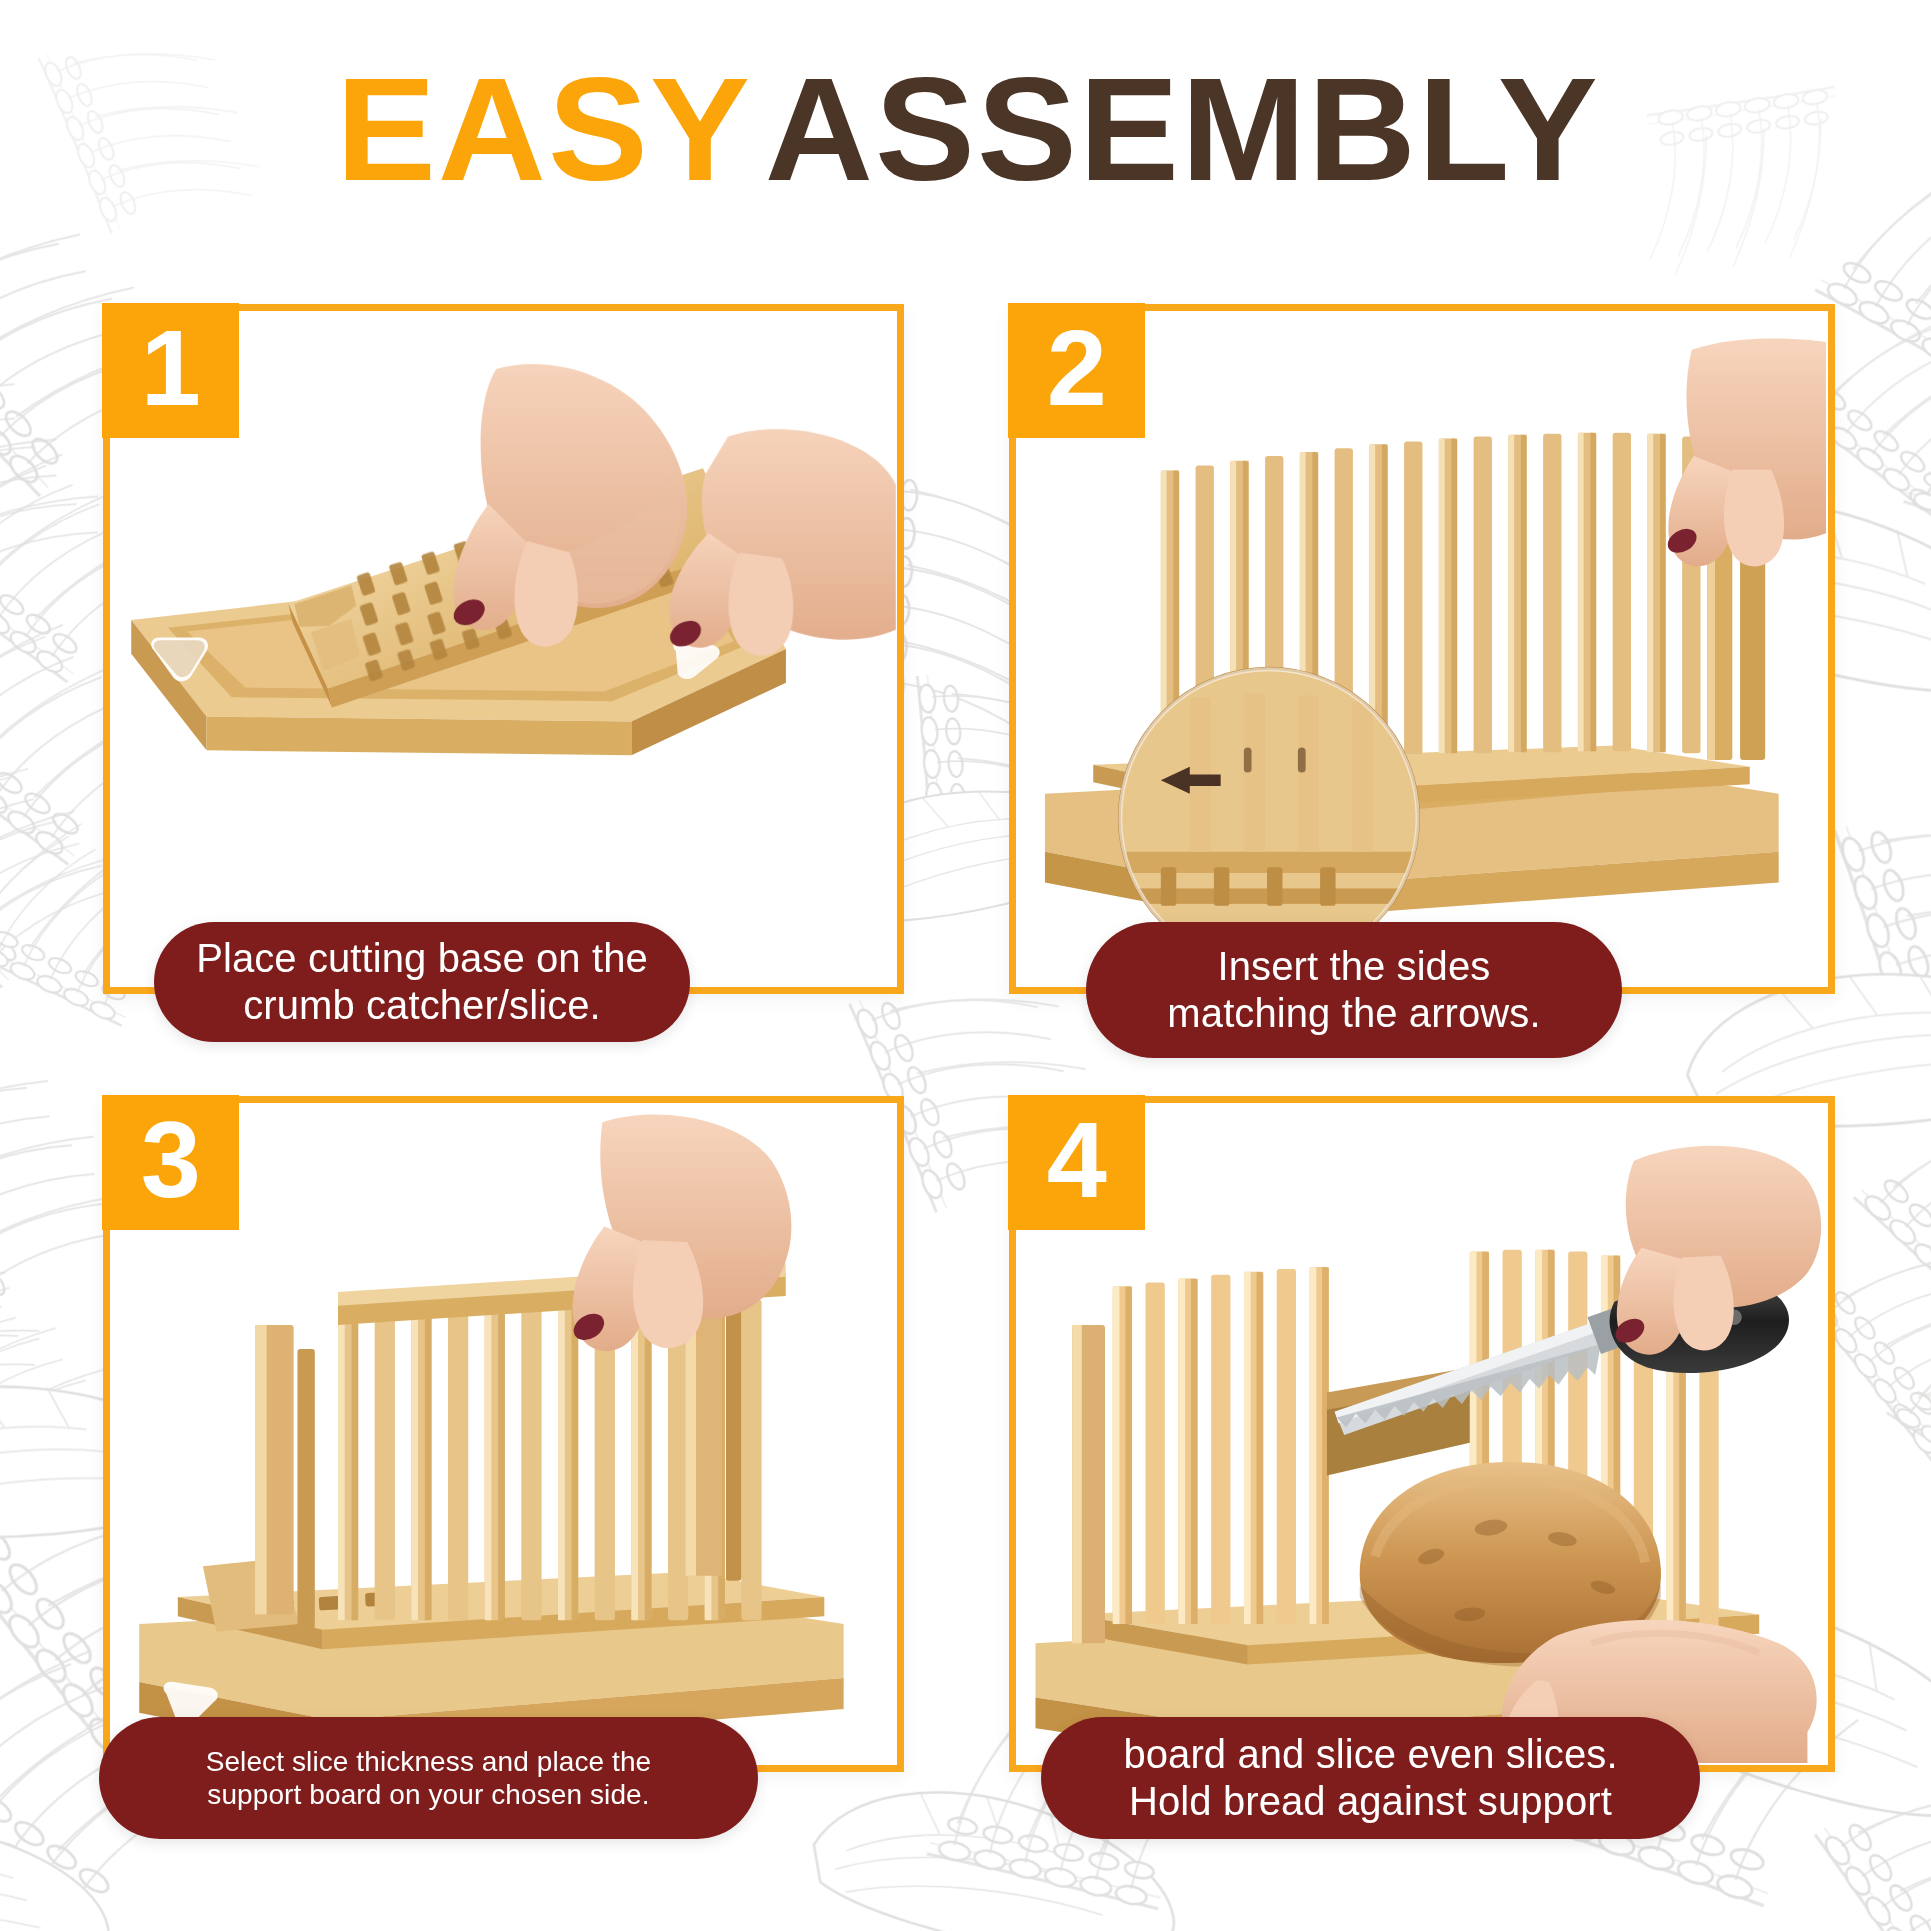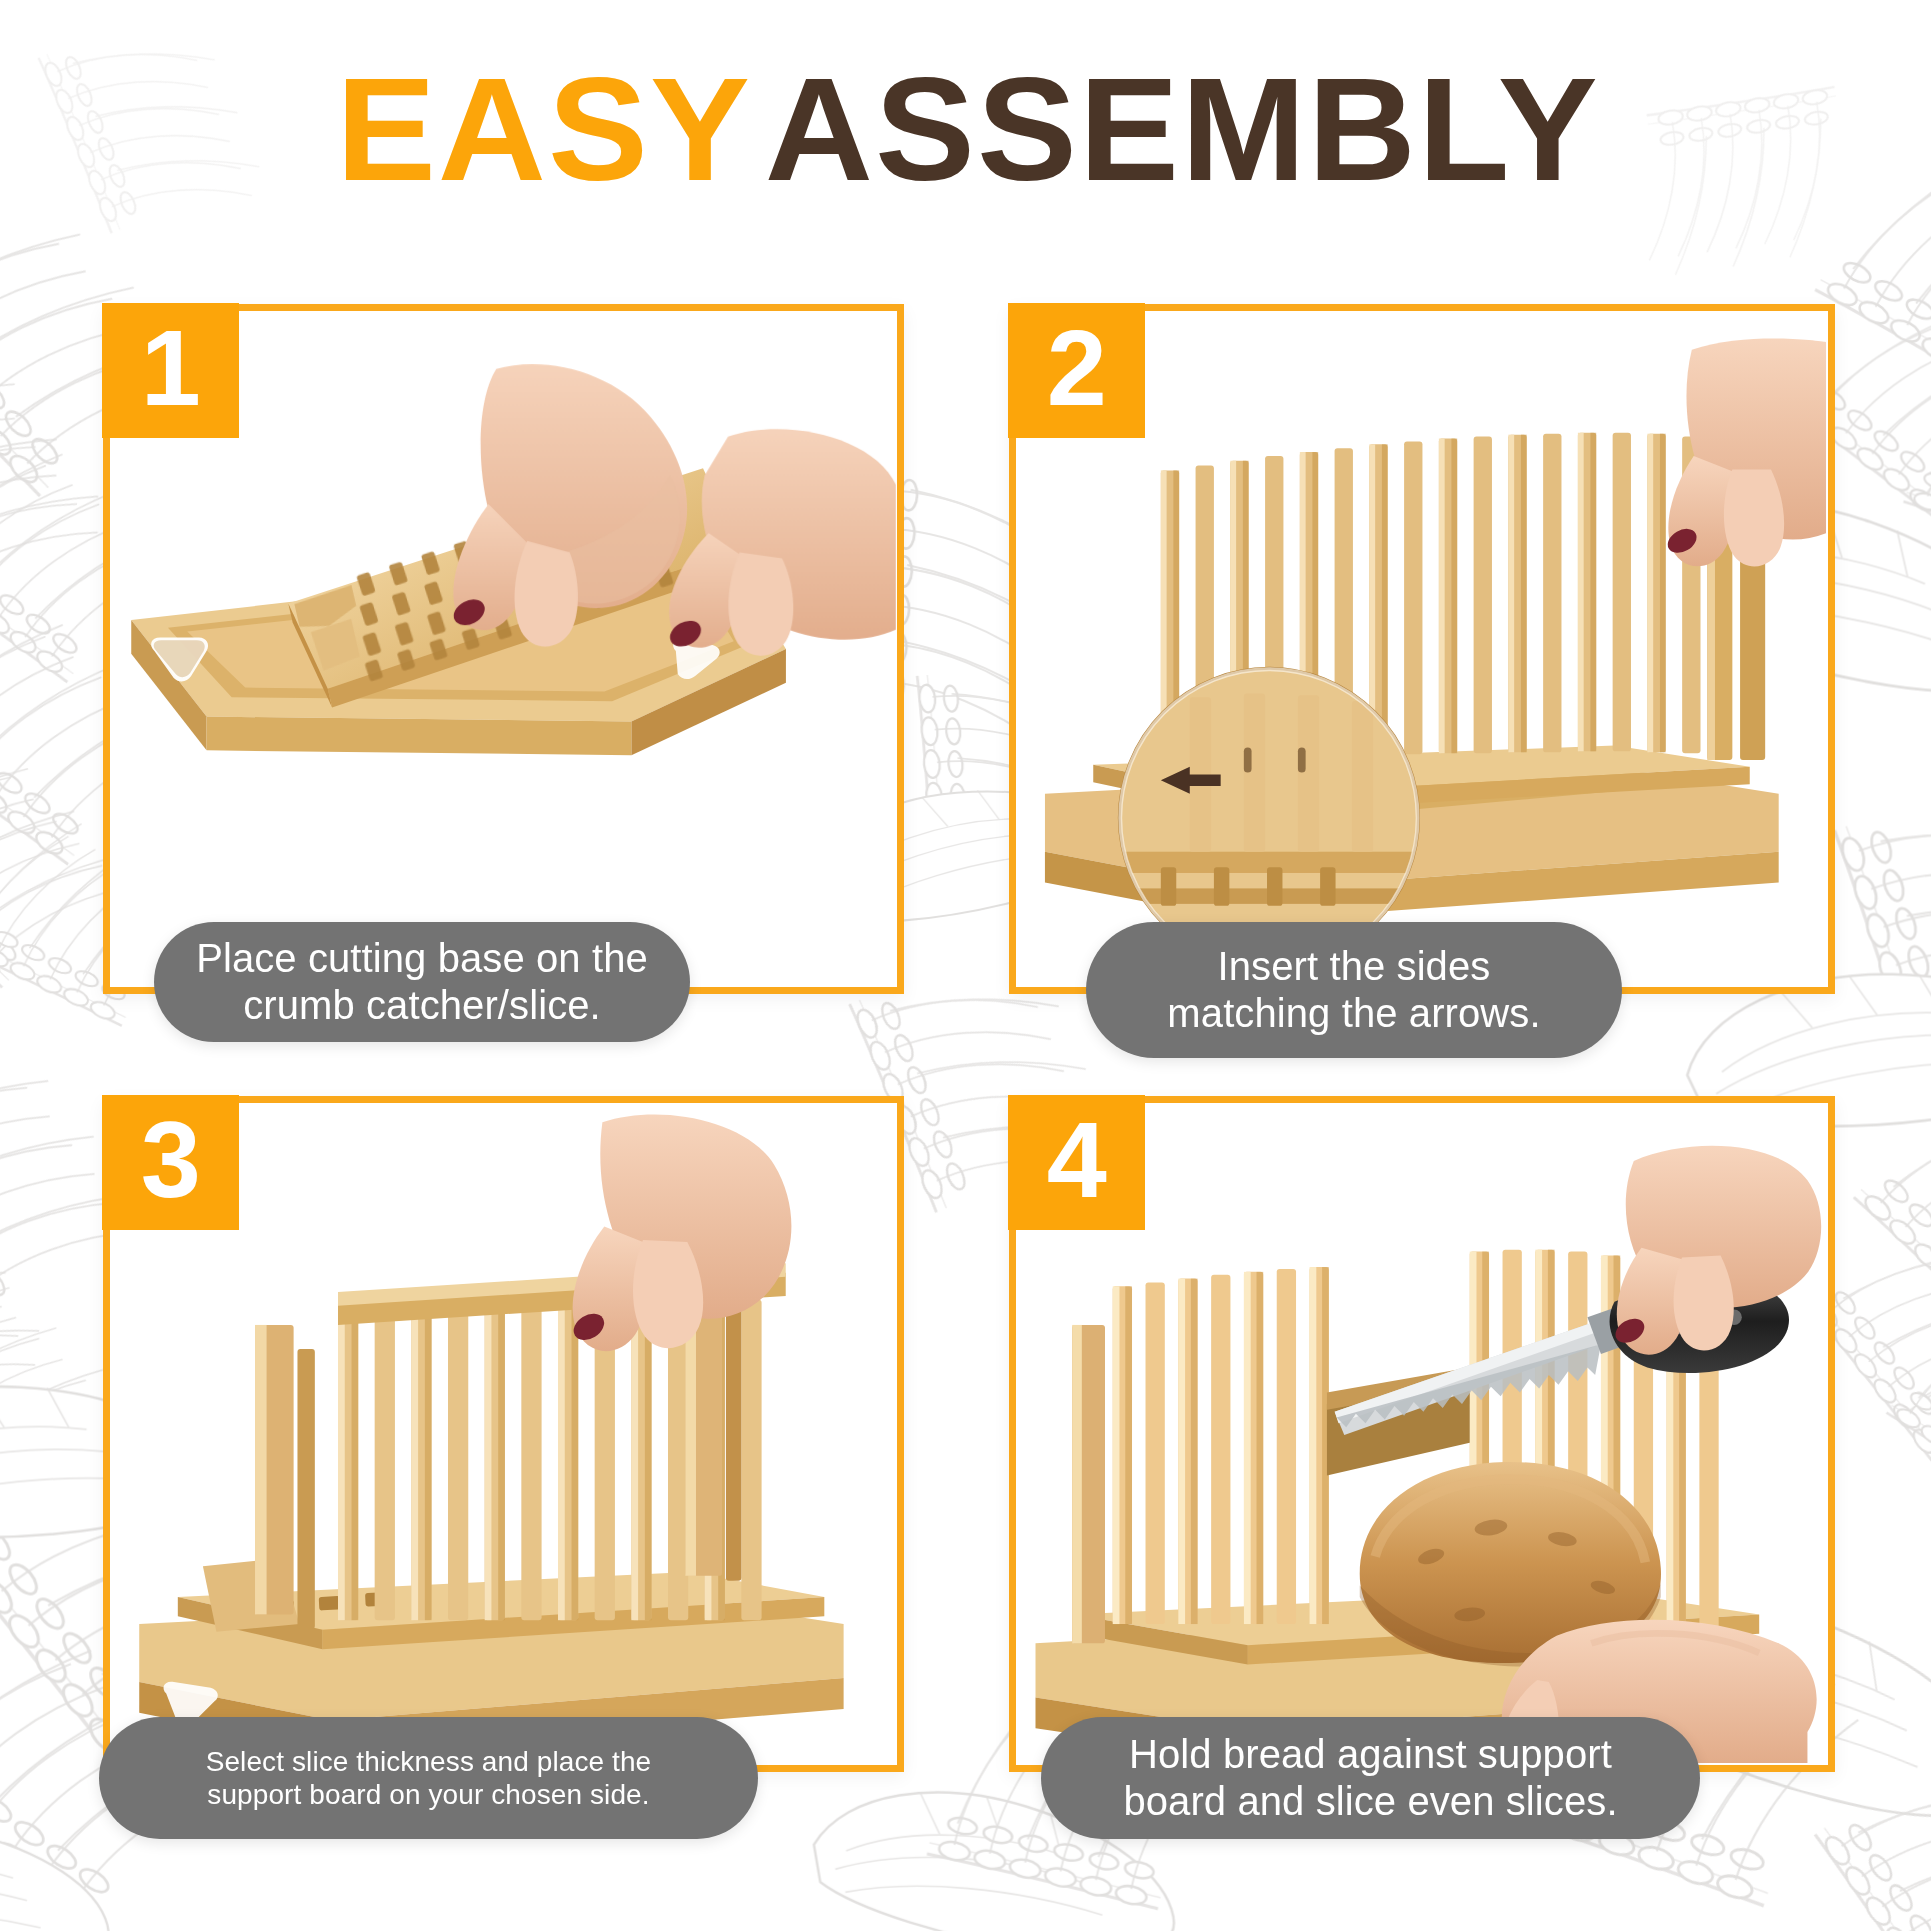--- a/index.html
+++ b/index.html
@@ -69,21 +69,21 @@
     font-size:108px;
     font-weight:bold;
     line-height:1;
     font-family:"Liberation Sans","DejaVu Sans",sans-serif;
     transform:translateY(-2.9px);
   }
 
   
   .caption-pill{
     position:absolute;
-    background:#737373;
+    background:#7f1d1d;
     border-radius:965px;
     color:#ffffff;
     display:flex;align-items:center;justify-content:center;
     text-align:center;
     z-index:12;
     padding:9.7px 39px;
     box-sizing:border-box;
     line-height:1.18;
     font-size:40px;
     letter-spacing:0.1px;
@@ -688,17 +688,17 @@
 
 <div class="caption-pill" id="caption-3">
   <div>
     <span class="cap-txt">Select slice thickness and place the</span>
     <span class="cap-txt">support board on your chosen side.</span>
   </div>
 </div>
 
 <div class="caption-pill" id="caption-4">
   <div>
+    <span class="cap-txt">board and slice even slices.</span>
     <span class="cap-txt">Hold bread against support</span>
-    <span class="cap-txt">board and slice even slices.</span>
   </div>
 </div>
 
 
 </body></html>

